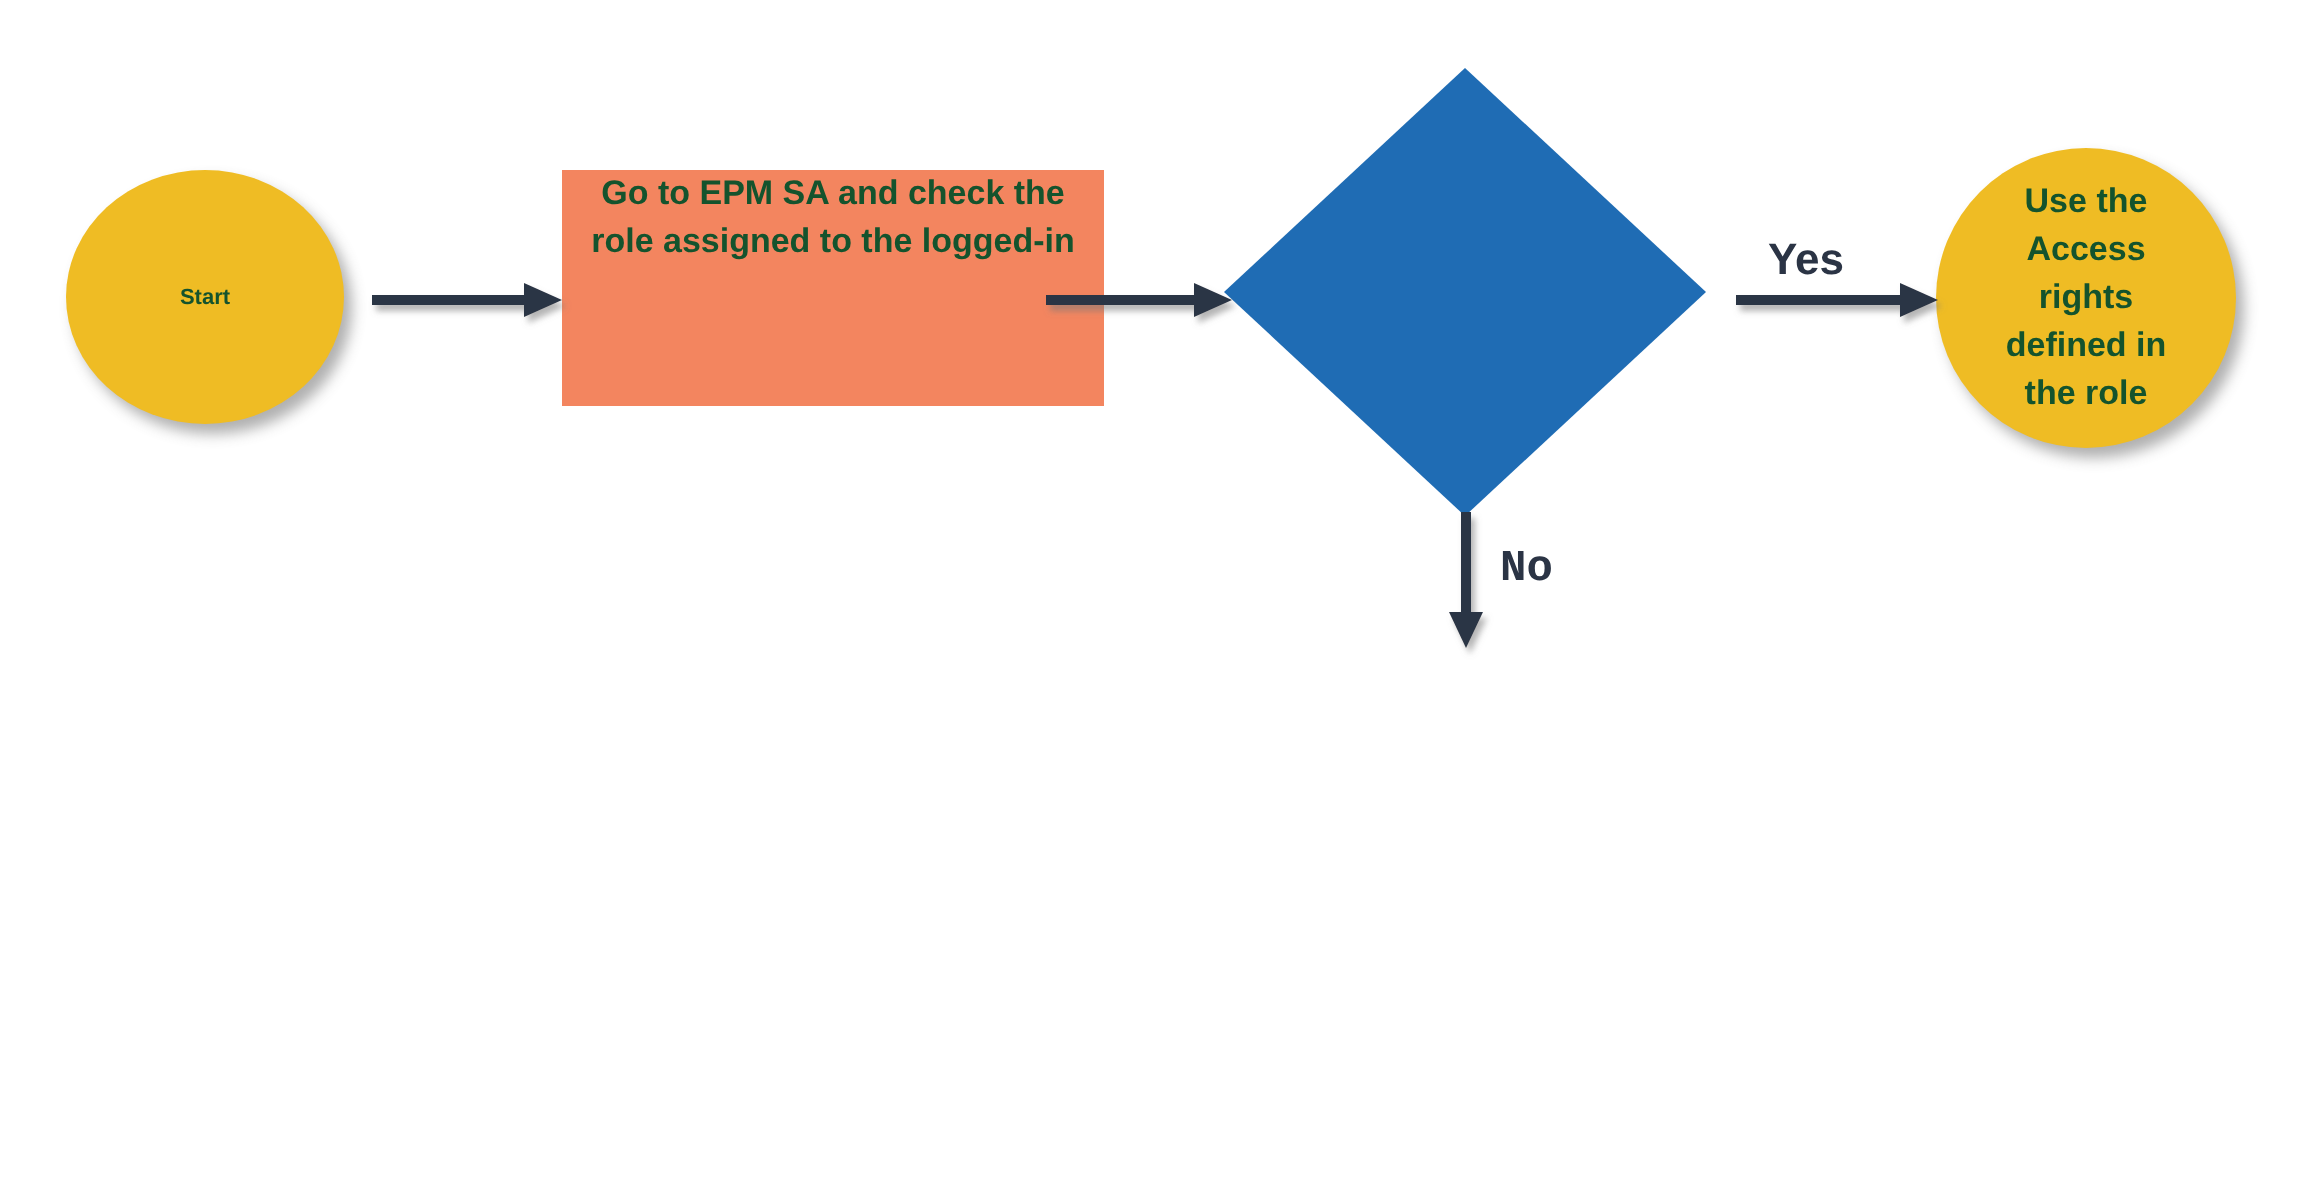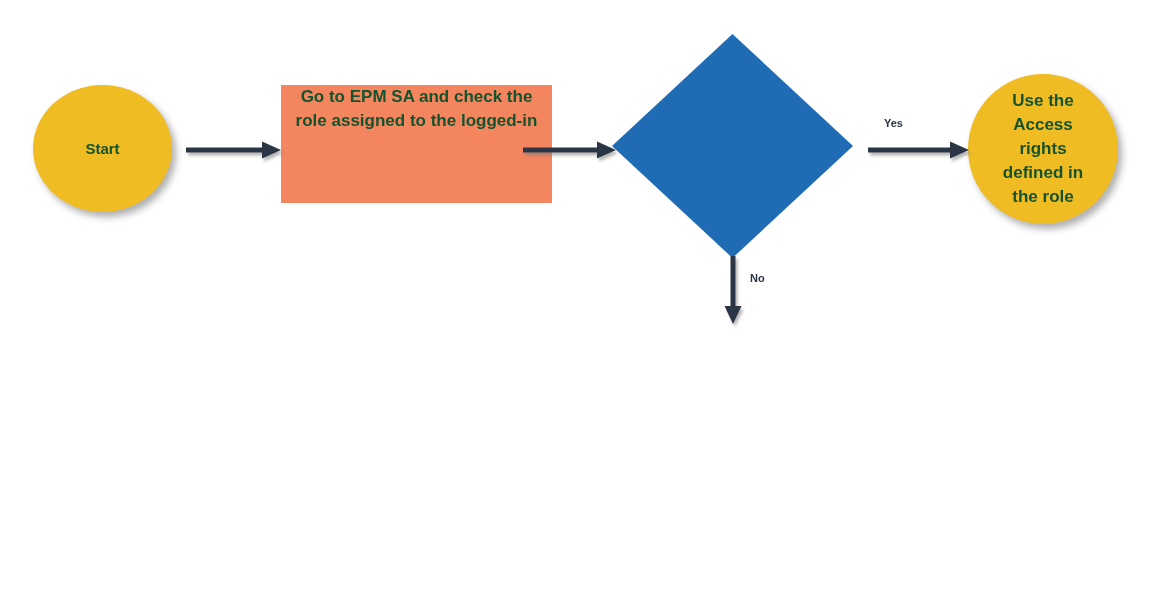--- a/index.html
+++ b/index.html
@@ -43,21 +43,21 @@
     justify-content: center;
     box-sizing: border-box;
   }
 
   #node-start {
     left: 33px;
     top: 85px;
     width: 139px;
     height: 127px;
   }
-  #node-start .node-text { font-size: 15px; }
+  #node-start .node-text { font-size: 11px; }
 
   #node-access-rights {
     left: 968px;
     top: 74px;
     width: 150px;
     height: 150px;
     padding: 0 26px;
   }
 
   #node-default-role {
@@ -115,27 +115,27 @@
     position: absolute;
     z-index: 2;
   }
   .arrow svg { display: block; overflow: visible; }
 
   
   .edge-label {
     position: absolute;
     font-family: "Liberation Sans", sans-serif;
     font-weight: bold;
-    font-size: 11px;
+    font-size: 22px;
     color: #2b3445;
     z-index: 4;
     white-space: nowrap;
   }
   #edge-label-yes { left: 884px; top: 117px; }
-  #edge-label-no  { left: 750px; top: 272px; }
+  #edge-label-no  { left: 750px; top: 272px; font-family: Liberation Mono, monospace; }
 </style>
 </head>
 <body>
 
 <div id="canvas">
 
   <div class="circle" id="node-start">
     <span class="node-text">Start</span>
   </div>
 

